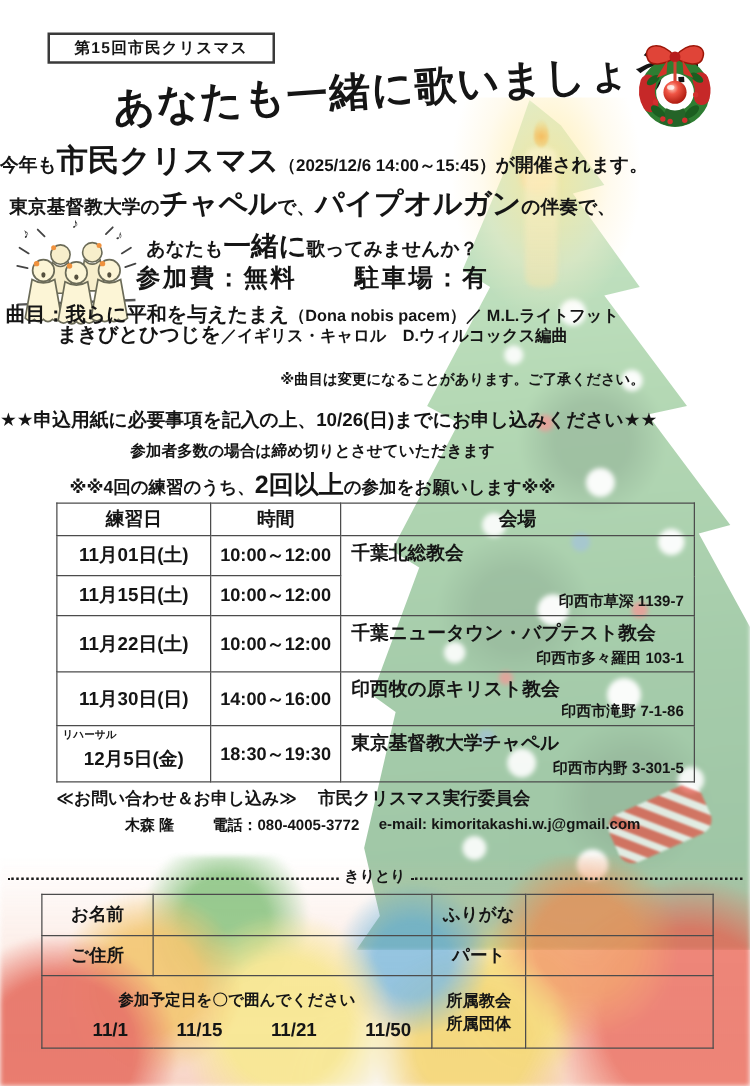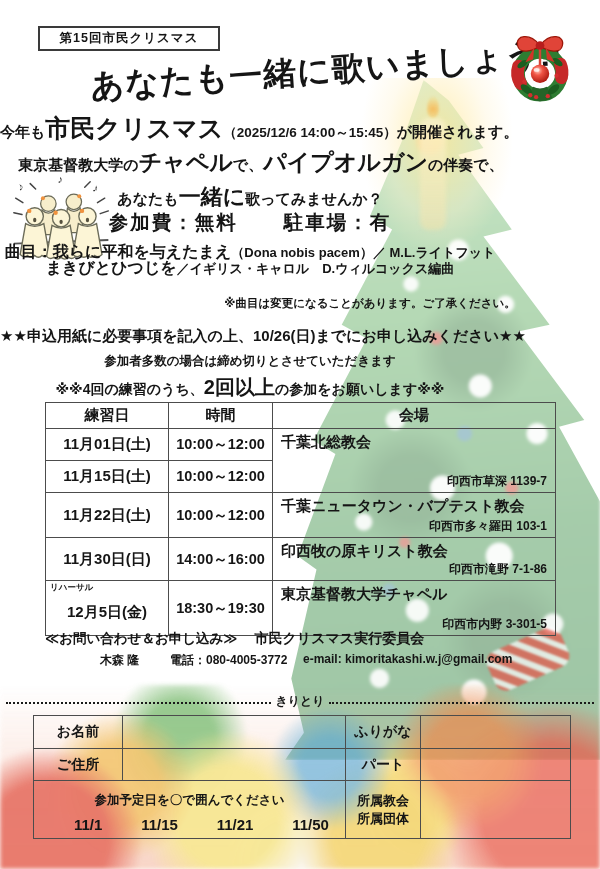--- a/index.html
+++ b/index.html
@@ -65,38 +65,38 @@
          font-size:12.5px;font-weight:700;text-align:center;line-height:21px;letter-spacing:1px;z-index:3;}
   .title{left:90px;top:50px;width:420px;text-align:center;font-size:33px;font-weight:800;
          transform:rotate(-4deg);white-space:nowrap;z-index:3;letter-spacing:1px;}
   .wreath{left:503px;top:27px;width:74px;height:80px;z-index:3;}
   .choir{left:12px;top:168px;width:100px;height:104px;z-index:3;}
 
   
   .tl{position:absolute;left:0;width:500px;text-align:center;font-weight:700;white-space:nowrap;z-index:3;}
   .tl span{vertical-align:baseline;}
   .l1{top:112px;font-size:15px;}  .l1 .big{font-size:25px;}  .l1 .small{font-size:13.5px;}
-  .l2{top:147px;font-size:15px;padding-left:11px;}  .l2 .big{font-size:23px;}
+  .l2{top:147px;font-size:15px;}  .l2 .big{font-size:23px;}
   .l3{top:182px;font-size:15px;}  .l3 .big{font-size:22px;}
   .l4{top:209px;font-size:19.5px;letter-spacing:2px;}
   .l5{top:242px;font-size:16px;}  .l5 .small{font-size:13px;margin-top:26px;}
   .l6{top:258px;font-size:16px;}  .l6 .small{font-size:13px;}
   .l7{top:296px;left:160px;width:420px;font-size:11.5px;}
   .l8{top:327px;font-size:15px;}
   .l9{top:353px;font-size:12.5px;}
   .l10{top:374px;font-size:14px;} .l10 .big{font-size:20px;}
 
   
   table{border-collapse:collapse;table-layout:fixed;z-index:3;}
   .sched{position:absolute;left:45px;top:402px;width:510px;padding-left:36px;}
   .sched td,.sched th{border:1.5px solid #4c4c4c;padding:0;font-weight:700;background:transparent;}
   .sched th{font-size:15px;}
   .sched tr:nth-child(1){height:26px;} .sched tr:nth-child(2){height:32px;}
   .sched tr:nth-child(3){height:32px;} .sched tr:nth-child(4){height:45px;}
-  .sched tr:nth-child(5){height:43px;} .sched tr:nth-child(6){height:55px;}
+  .sched tr:nth-child(5){height:43px;} .sched tr:nth-child(6){height:45px;}
   .td-date{text-align:center;font-size:15px;position:relative;}
   .td-time{text-align:center;font-size:14.5px;}
   .td-venue{position:relative;}
   .v-name{position:absolute;top:4px;left:8px;font-size:15px;font-weight:700;white-space:nowrap;}
   .v-addr{position:absolute;bottom:2px;right:8px;font-size:12px;font-weight:700;white-space:nowrap;}
   .rehearsal{position:absolute;top:1px;left:4px;font-size:8.5px;font-weight:700;}
 
   
   .contact-head{top:630px;left:45px;font-size:13.5px;font-weight:700;white-space:nowrap;z-index:3;}
   .contact-head .org{margin-left:17px;font-size:14px;}

